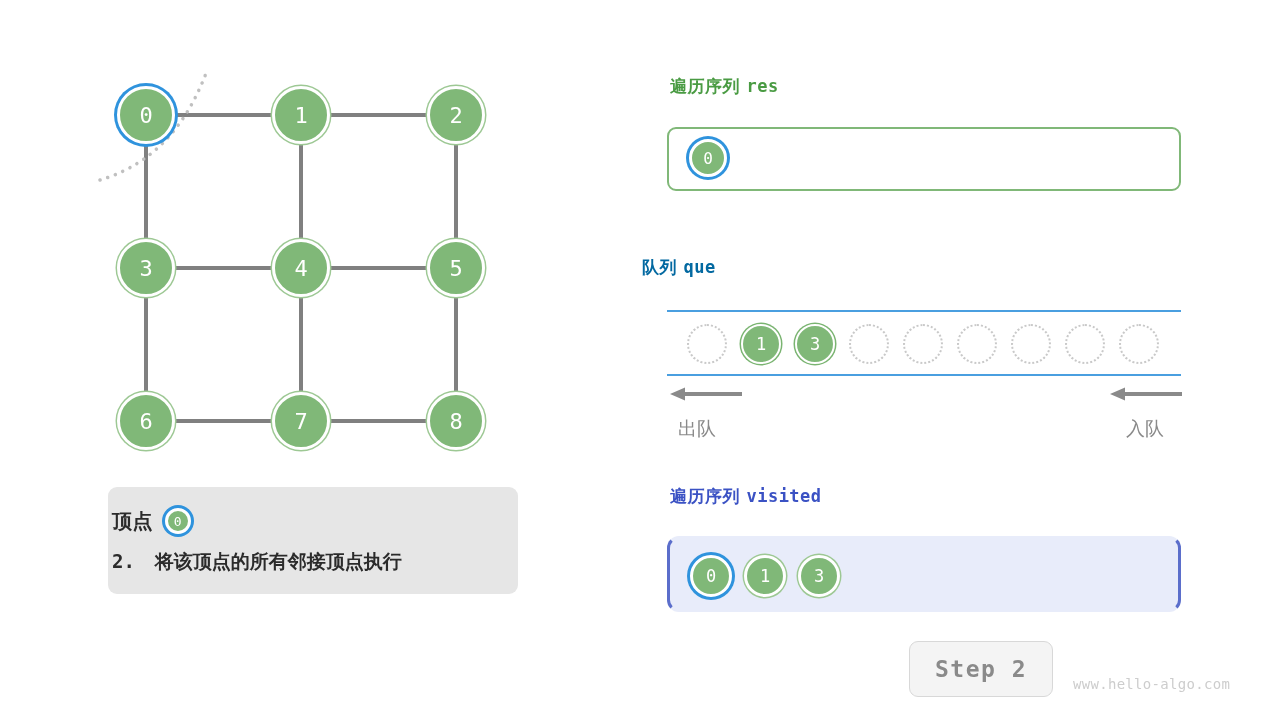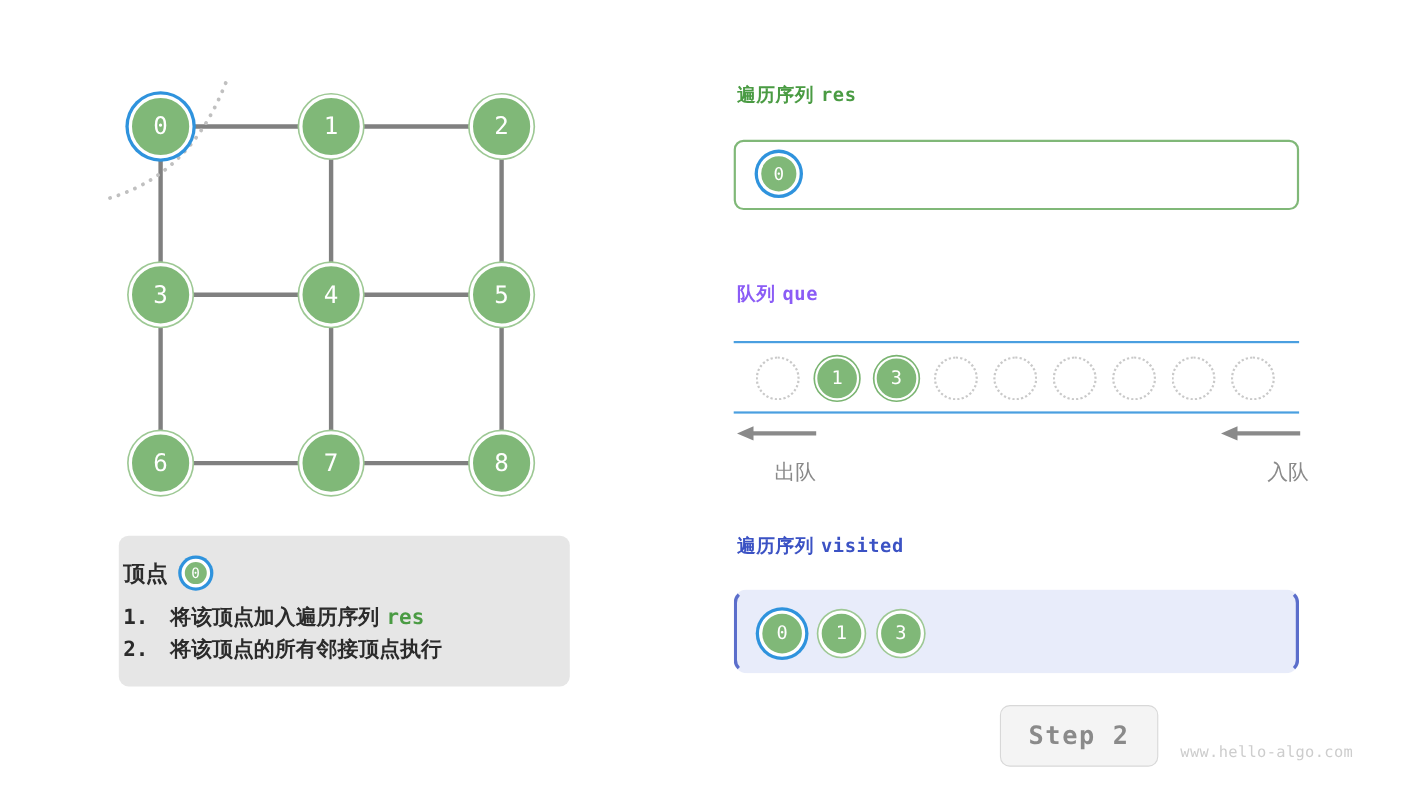--- a/index.html
+++ b/index.html
@@ -119,21 +119,21 @@
     position: absolute;
     font-size: 17px;
     font-weight: bold;
     letter-spacing: 0.5px;
     white-space: nowrap;
   }
   .sec-title .code {
     font-family: "DejaVu Sans Mono", "Liberation Mono", monospace;
   }
   #res-title { left: 670px; top: 75px; color: #4a9b43; }
-  #que-title { left: 670px; top: 256px; color: #8b5cf6; }
+  #que-title { left: 642px; top: 256px; color: #0369a1; }
   #vis-title { left: 670px; top: 485px; color: #3b52c4; }
 
   
   #res-box {
     position: absolute;
     left: 667px;
     top: 127px;
     width: 514px;
     height: 64px;
     box-sizing: border-box;
@@ -191,21 +191,20 @@
   }
 
   
   .arrow-wrap { position: absolute; }
   .arrow-label {
     position: absolute;
     font-size: 19px;
     color: #8a8a8a;
     font-weight: normal;
     white-space: nowrap;
-    margin-left: 26px;
   }
   #deq-arrow { left: 670px; top: 386px; }
   #enq-arrow { left: 1110px; top: 386px; }
   #deq-label { left: 678px; top: 416px; }
   #enq-label { left: 1126px; top: 416px; }
 
   
   #vis-box {
     position: absolute;
     left: 667px;
@@ -312,26 +311,20 @@
 </div>
 
 <div id="caption-box">
   <div id="caption-head">
     <span>顶点</span>
     <span class="node highlight cap-node">
       <span>0</span>
     </span>
   </div>
   <div class="cap-line">
-    <span class="num">1.</span>
-    &nbsp;
-    <span>将该顶点加入遍历序列</span>
-    <span class="mono-green">res</span>
-  </div>
-  <div class="cap-line">
     <span class="num">2.</span>
     &nbsp;
     <span>将该顶点的所有邻接顶点执行</span>
   </div>
 </div>
 
 <div class="sec-title" id="res-title">
   <span>遍历序列</span>
   <span class="code">res</span>
 </div>

